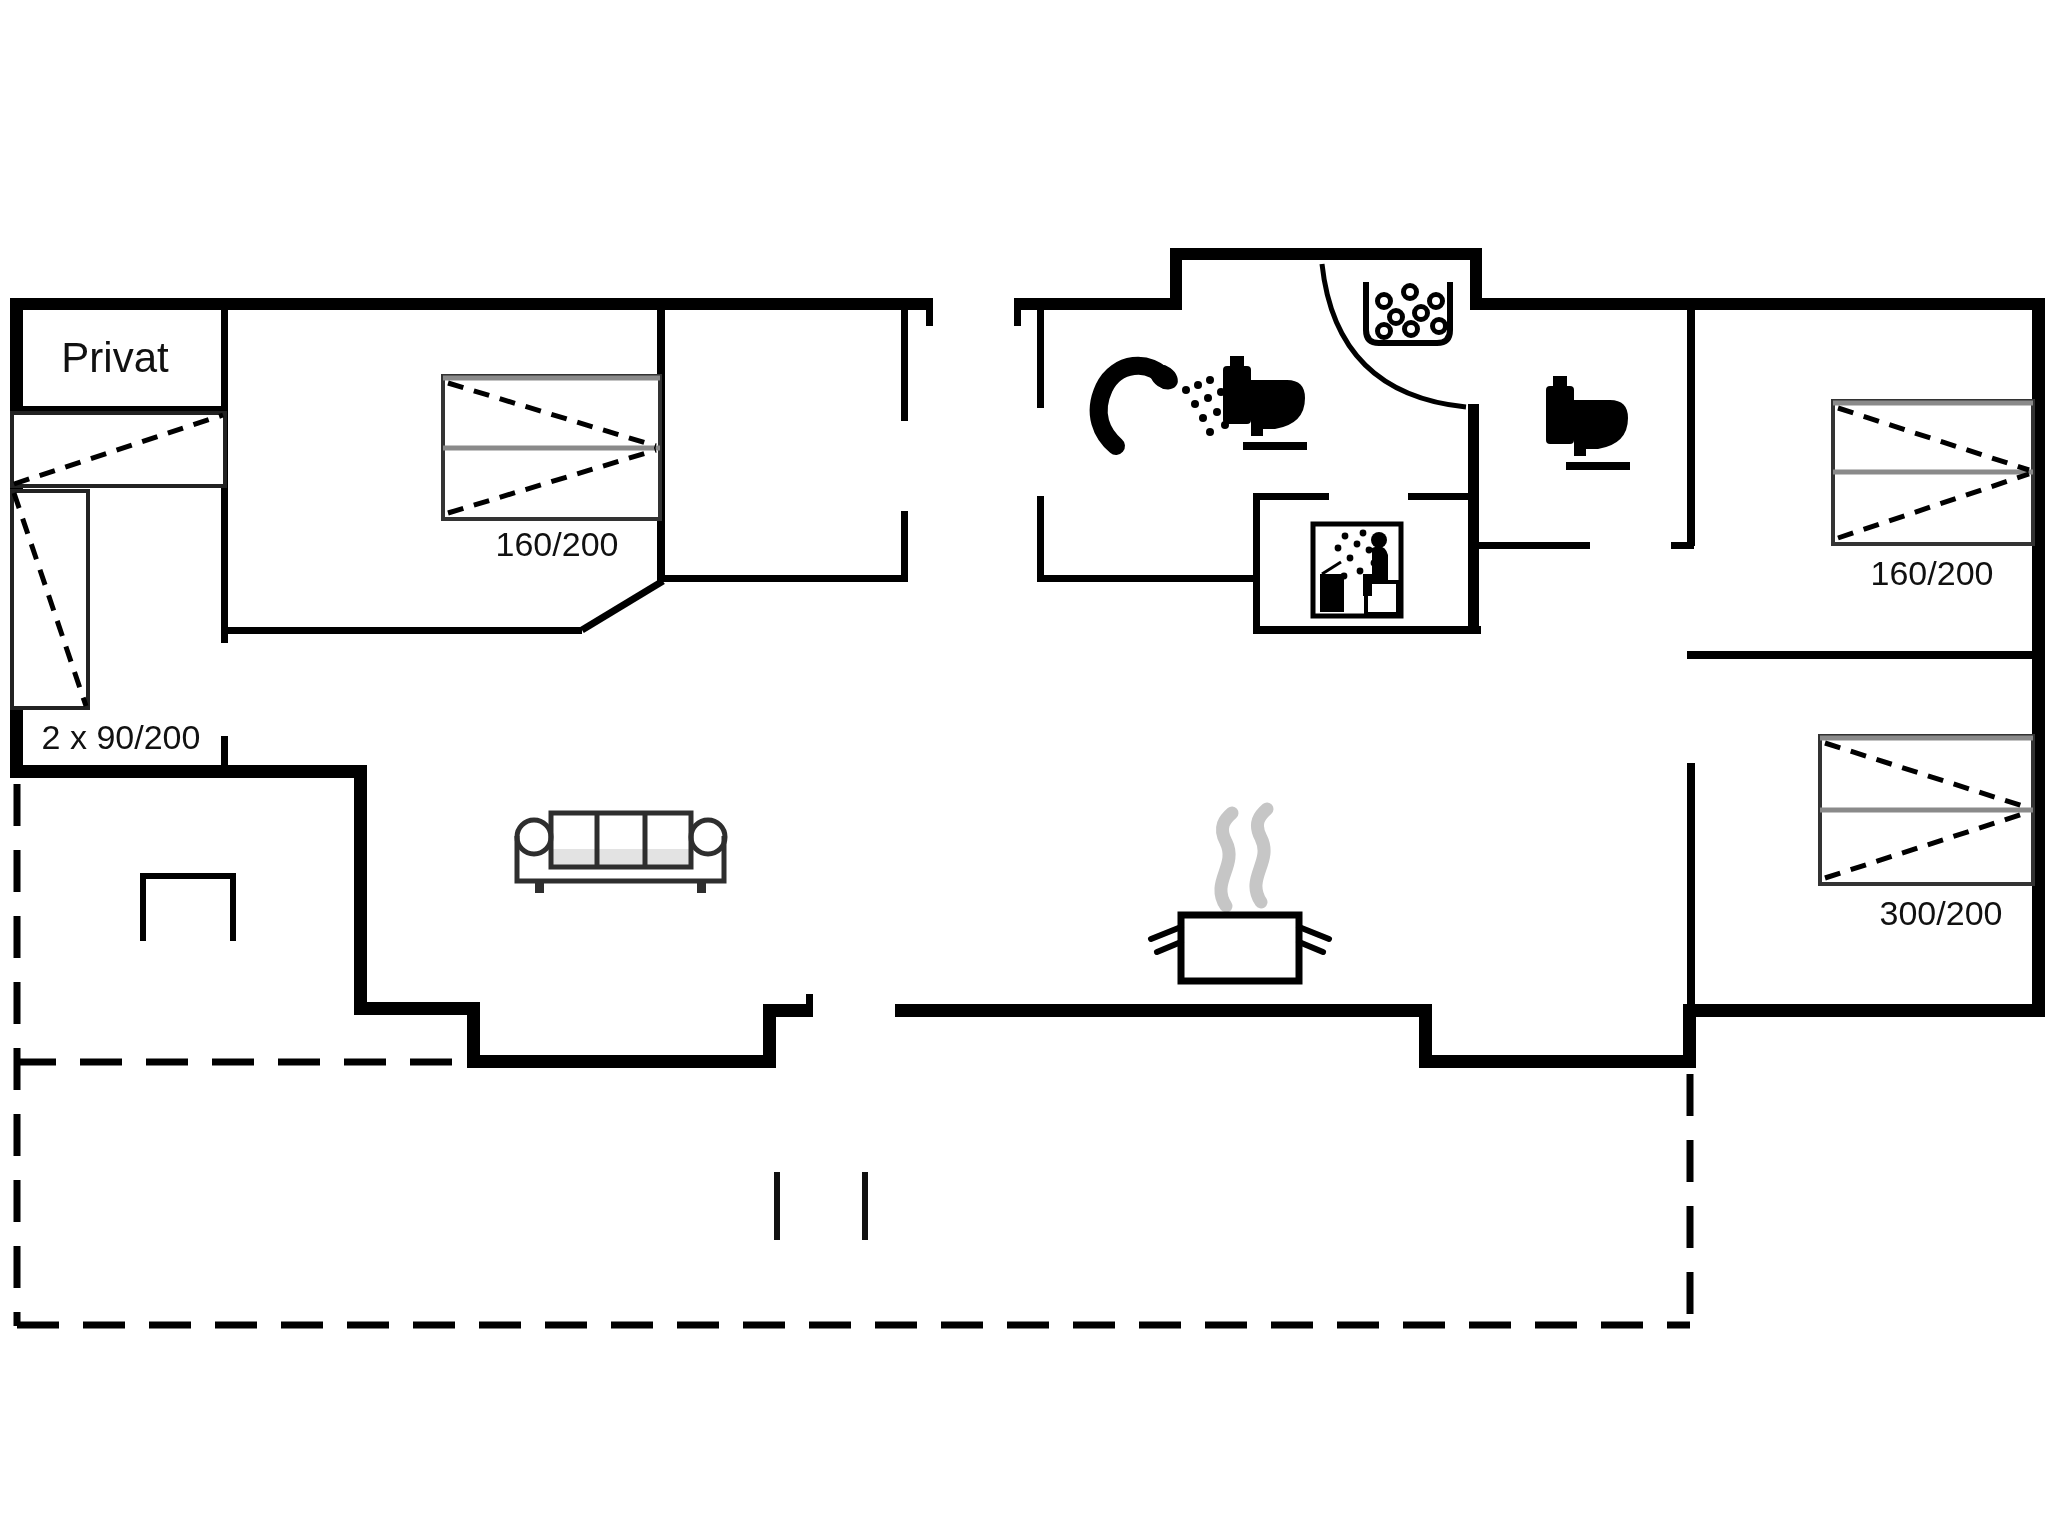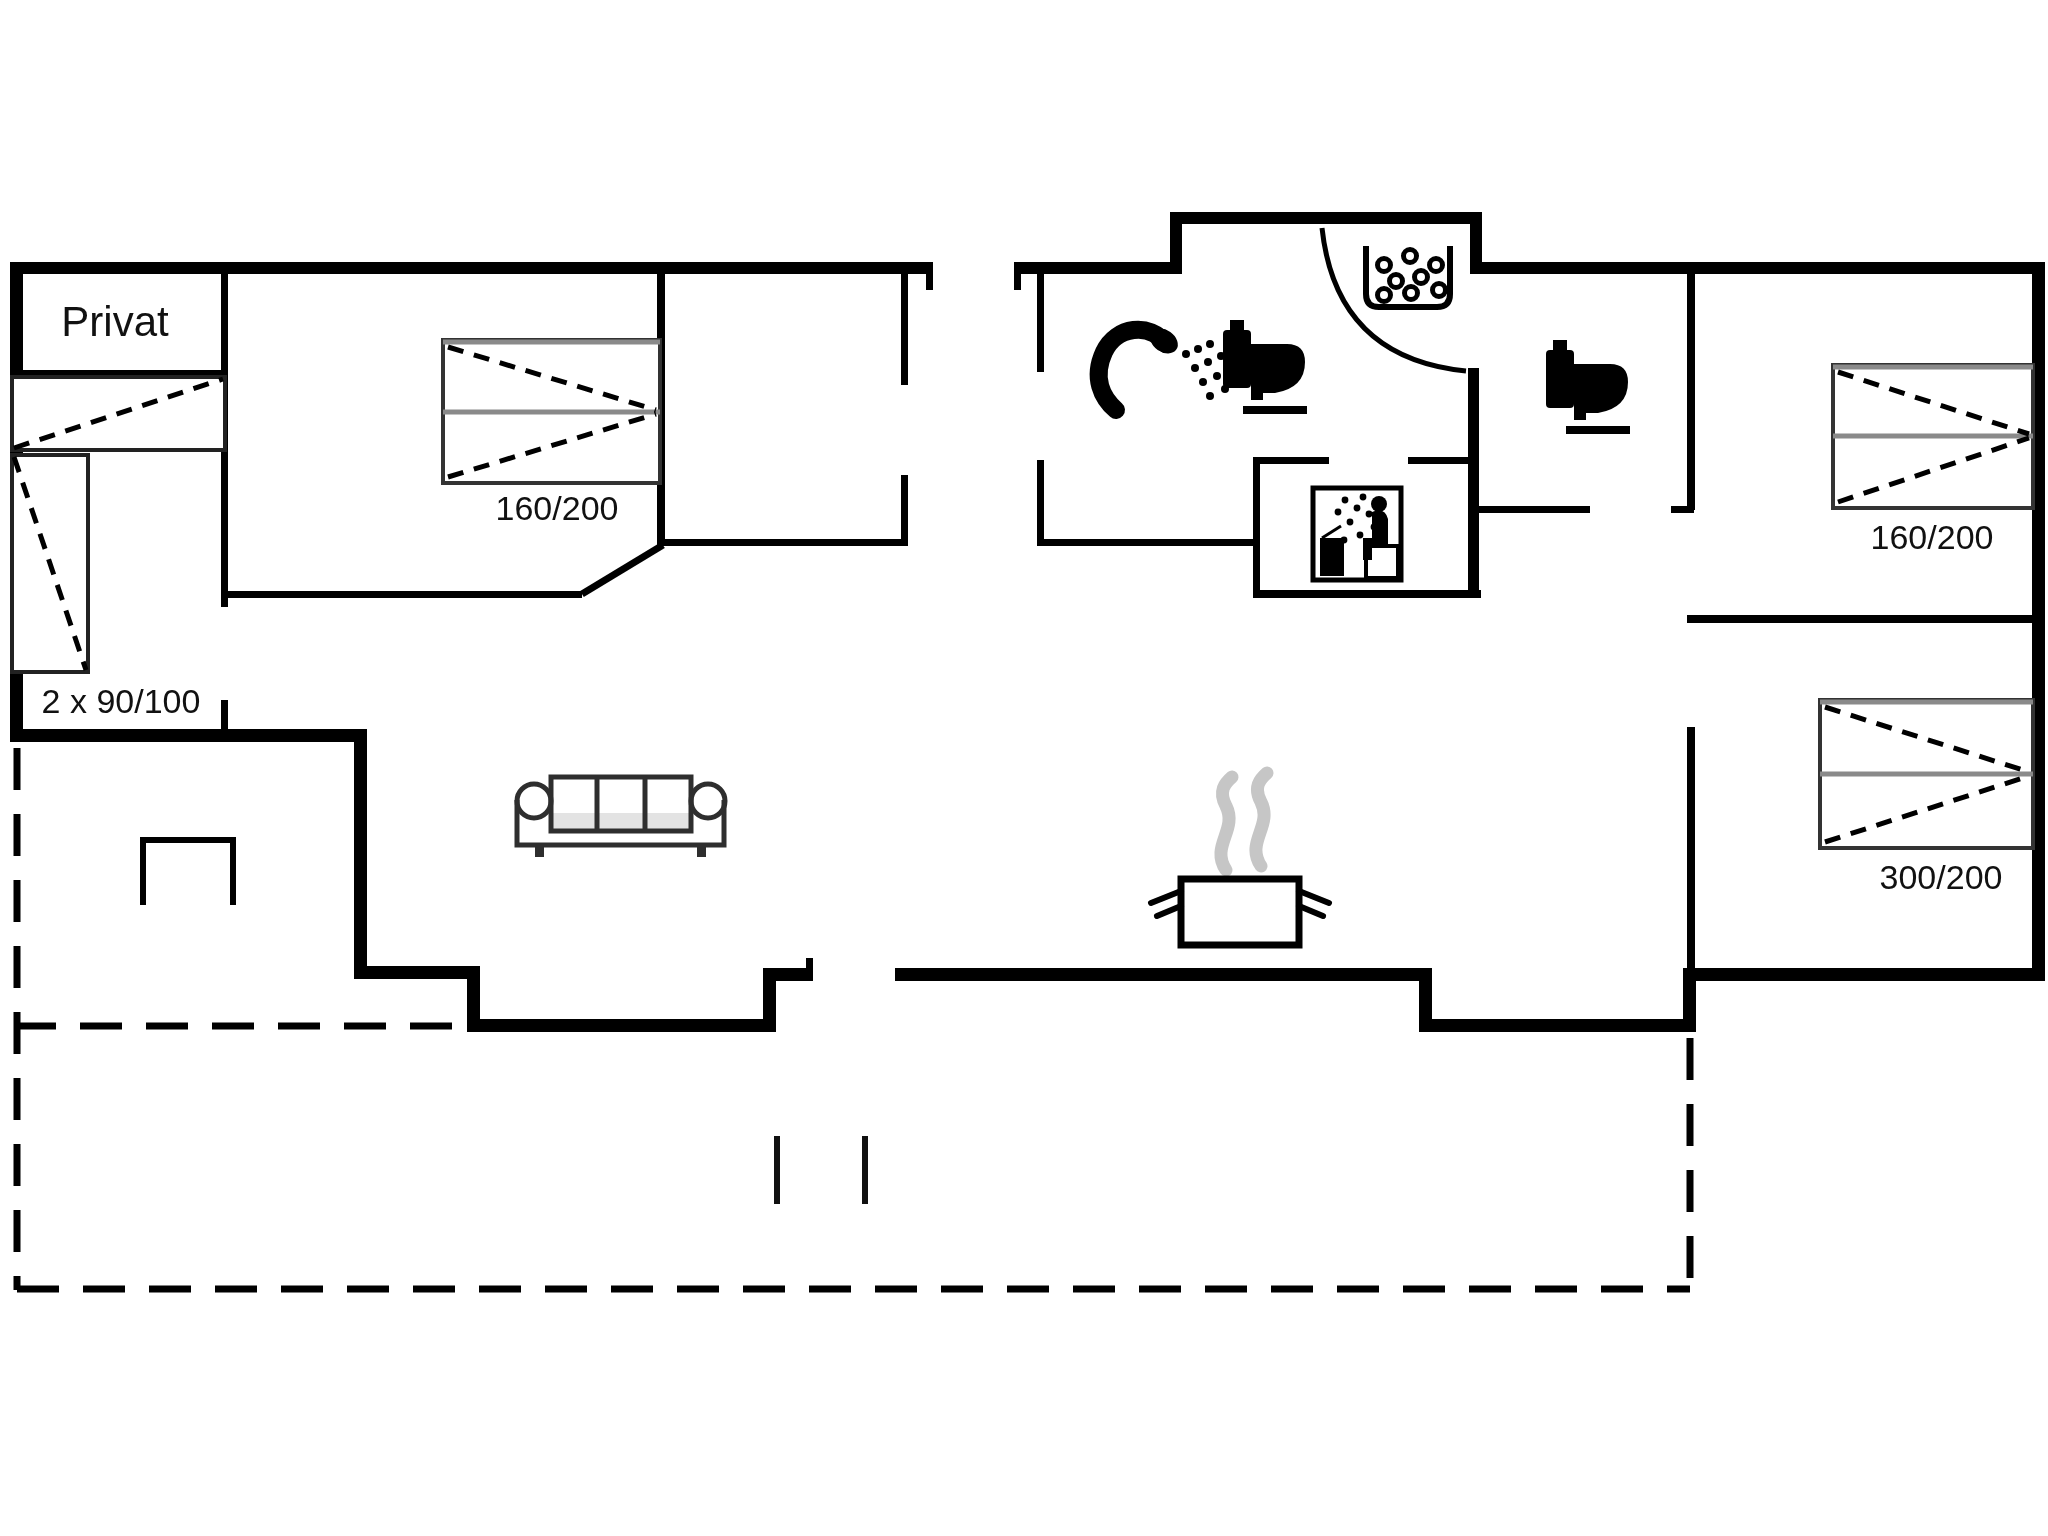--- a/index.html
+++ b/index.html
@@ -1,21 +1,21 @@
 <!DOCTYPE html>
 <html style="--background: #ffffff; --wall: #000000; --furniture-line: #2e2e2e; --bed-gray-line: #8a8a8a; --steam: #c6c6c6; --sofa-seat: #e3e3e3;"><head>
 <meta charset="utf-8">
 <style>
   :root{
     --background:#ffffff; --wall:#000000; --furniture-line:#2e2e2e;
     --bed-gray-line:#8a8a8a; --steam:#c6c6c6; --sofa-seat:#e3e3e3;
   }
   html,body{margin:0;padding:0;background:var(--background);}
   .stage{position:relative;width:2048px;height:1336px;background:var(--background);
-         font-family:"Liberation Sans","DejaVu Sans",sans-serif;overflow:hidden;}
+         font-family:"Liberation Sans","DejaVu Sans",sans-serif;overflow:hidden;margin-top:36px;}
   .stage svg{position:absolute;left:0;top:0;}
   .plan-label{position:absolute;transform:translate(-50%,-50%);color:#111;
               font-size:34px;letter-spacing:0px;white-space:nowrap;}
   .plan-label.big{font-size:42px;}
 </style>
 </head>
 <body>
 
 <div class="stage">
 
@@ -209,18 +209,18 @@
       <line x1="1329" y1="903" x2="1299" y2="891"></line>
       <line x1="1323" y1="916" x2="1299" y2="906"></line>
     </g>
   </g>
 </svg>
 
   <div class="plan-label big" style="left:115px;top:322px;">Privat</div>
 
   <div class="plan-label" style="left:557px;top:508px;">160/200</div>
 
-  <div class="plan-label" style="left:121px;top:701px;">2 x 90/100</div>
+  <div class="plan-label" style="left:121px;top:701px;">2 x 90/200</div>
 
   <div class="plan-label" style="left:1932px;top:537px;">160/200</div>
 
   <div class="plan-label" style="left:1941px;top:877px;">300/200</div>
 </div>
 
 </body></html>

